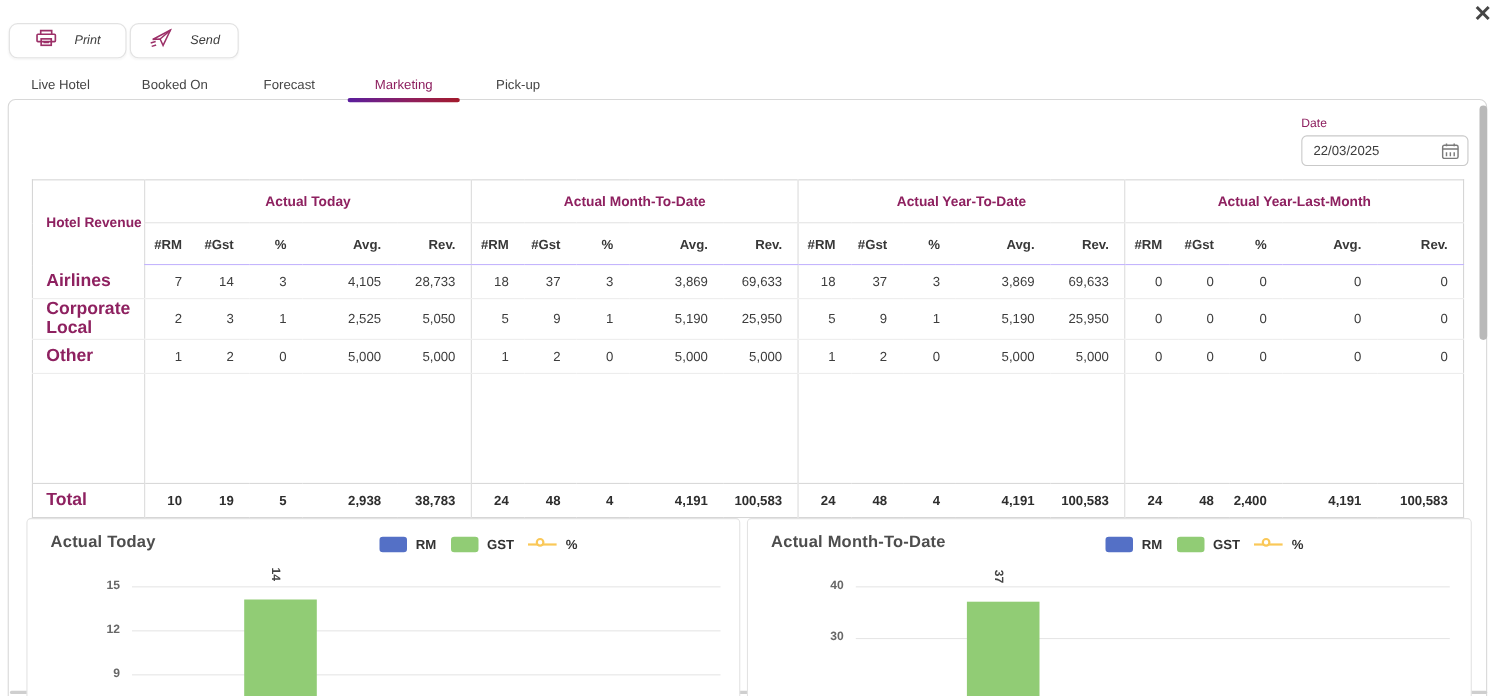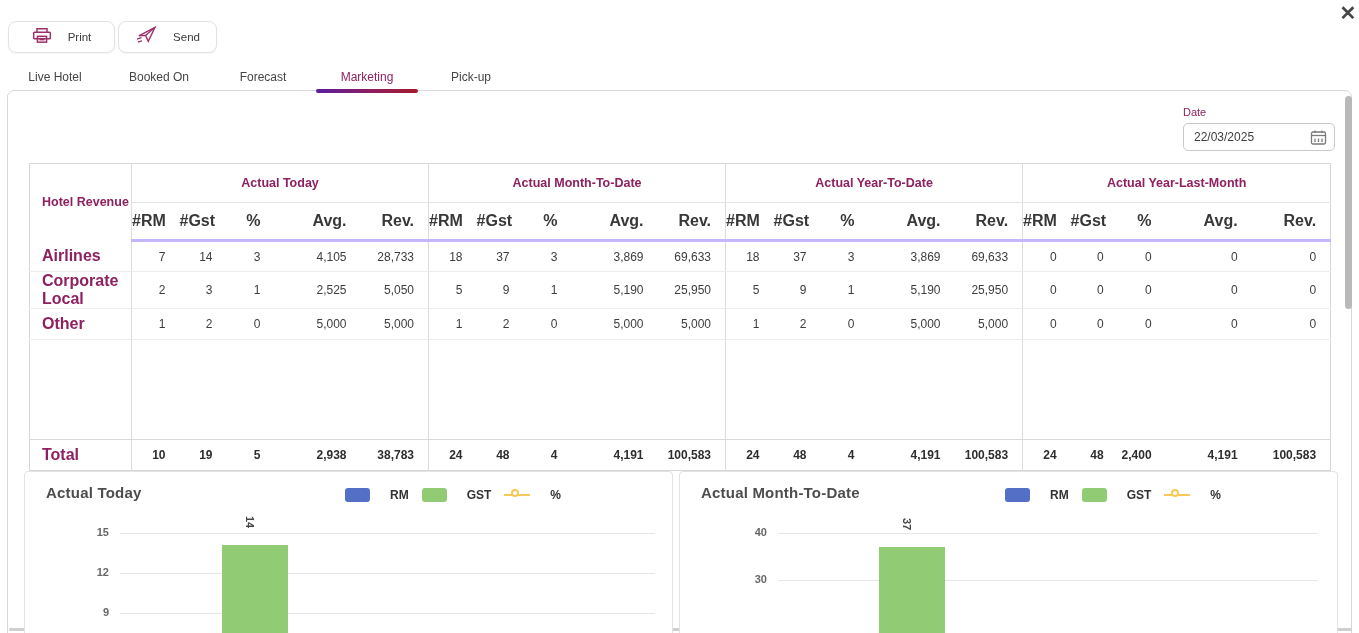--- a/index.html
+++ b/index.html
@@ -5,21 +5,21 @@
   * { box-sizing: border-box; margin: 0; padding: 0; }
   html, body { width: 1359px; height: 633px; overflow: hidden; background: #fff;
     font-family: "Liberation Sans", sans-serif; position: relative; }
 
   
   .close-btn { position: absolute; left: 1336px; top: 1px; width: 24px; height: 24px;
     font-size: 20px; font-weight: 700; color: #454545; text-align: center; line-height: 24px; cursor: pointer; }
   .tool-btn { position: absolute; top: 21px; height: 32px; background: #fff;
     border: 1px solid #e2e2e2; border-radius: 8px; box-shadow: 0 1px 2px rgba(0,0,0,.04);
     display: flex; align-items: center; justify-content: center; gap: 16px; cursor: pointer; }
-  .tool-btn .lbl { font-size: 11.5px; color: #3c3c3c; }
+  .tool-btn .lbl { font-size: 11.5px; color: #3c3c3c; font-style: italic; }
   #print-btn { left: 8px; width: 107px; }
   #send-btn { left: 118px; width: 99px; }
 
   
   .tabs { position: absolute; left: 3px; top: 62px; height: 29px; display: flex; }
   .tab { width: 104px; height: 100%; display: flex; align-items: center; justify-content: center;
     font-size: 12px; color: #454545; cursor: pointer; position: relative; }
   .tab.active { color: #8e2160; font-weight: 500; }
   .tab.active .underline { position: absolute; left: 1px; right: 1px; bottom: -2px; height: 4px;
     border-radius: 3px; background: linear-gradient(90deg, #5a1e9e 0%, #8e1f5e 55%, #a31a2c 100%); z-index: 3; }
@@ -41,42 +41,42 @@
   .cal-icon { position: absolute; right: 7px; top: 5px; cursor: pointer; }
 
   
   .rpt-table { position: absolute; left: 21px; top: 72px; width: 1302px;
     border-collapse: collapse; table-layout: fixed; background: #fff; font-size: 12px; color: #3d3d3d; }
   .rpt-table, .rpt-table tr { border: 0; }
   .rpt-table { border: 1px solid #d6d6d6; }
   th.corner { width: 102px; text-align: left; padding-left: 12px; color: #8e2160; font-size: 12.5px; font-weight: 700; }
   th.group { color: #8e2160; font-size: 12.5px; font-weight: 700; height: 39px;
     border-left: 1px solid #dcdcdc; border-bottom: 1px solid #e4e4e4; text-align: center; }
-  th.sub { font-size: 16px; font-weight: 700; color: #383838; text-align: right; padding-right: 14px;
-    height: 38px; border-bottom: 3px solid #c4b5fd; }
+  th.sub { font-size: 12px; font-weight: 700; color: #383838; text-align: right; padding-right: 14px;
+    height: 38px; border-bottom: 1px solid #c4b5fd; }
   th.sub.gs { border-left: 1px solid #dcdcdc; }
   td.rowlabel { color: #8e2160; font-weight: 700; font-size: 16px; text-align: left;
     padding-left: 12px; height: 31px; border-bottom: 1px solid #ededed; }
   td.num { text-align: right; padding-right: 14px; height: 31px; border-bottom: 1px solid #ededed; }
   td.gs { border-left: 1px solid #dcdcdc; }
   tr.spacer td { height: 100px; border-bottom: 0; }
   tr.total td { border-top: 1px solid #d9d9d9; border-bottom: 0; font-weight: 700; color: #2e2e2e; }
   tr.total td.rowlabel { color: #8e2160; }
 
   
   .chart-card { position: absolute; top: 380px; height: 210px; background: #fff;
     border: 1px solid #e3e3e3; border-radius: 4px; overflow: hidden; }
   #chart-left { left: 16px; width: 649px; }
   #chart-right { left: 671px; width: 659px; }
   .chart-title { position: absolute; left: 21px; top: 12px; font-size: 15px; font-weight: 700;
     color: #4d4d4d; letter-spacing: .2px; }
   .legend { position: absolute; top: 16px; display: flex; align-items: center; gap: 13px; }
   #chart-left .legend { left: 320px; }
   #chart-right .legend { left: 325px; }
-  .legend-item { display: flex; align-items: flex-end; gap: 20px; cursor: pointer; }
+  .legend-item { display: flex; align-items: flex-end; gap: 8px; cursor: pointer; }
   .legend-item .txt { font-size: 12px; font-weight: 700; color: #333; }
   .sw { width: 25px; height: 14px; border-radius: 3px; }
   .sw-rm { background: #5470C6; }
   .sw-gst { background: #91CC75; }
   .pct-marker { position: relative; width: 26px; height: 14px; }
   .pct-marker .line { position: absolute; left: 0; right: 0; top: 6px; height: 2px; background: #FAC858; }
   .pct-marker .dot { position: absolute; left: 7px; top: 1px; width: 8px; height: 8px;
     border: 2px solid #FAC858; border-radius: 50%; background: #fff; }
   .gridline { position: absolute; height: 1px; background: #e6e6e6; }
   .ytick { position: absolute; width: 30px; text-align: right; font-size: 11px; font-weight: 600; color: #676767; }

